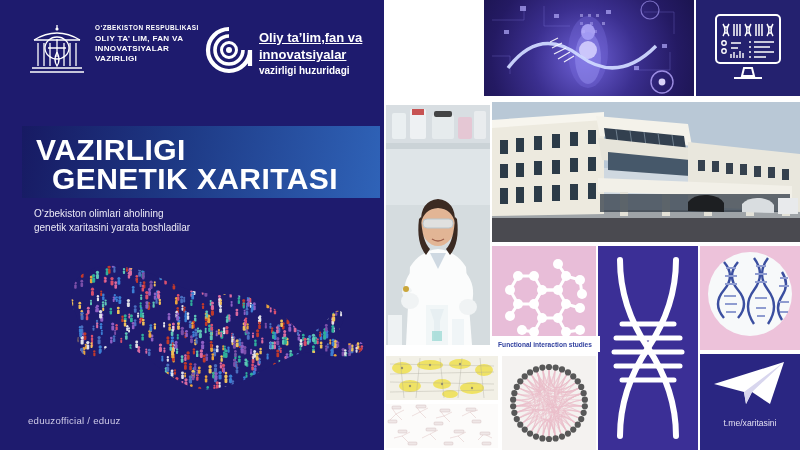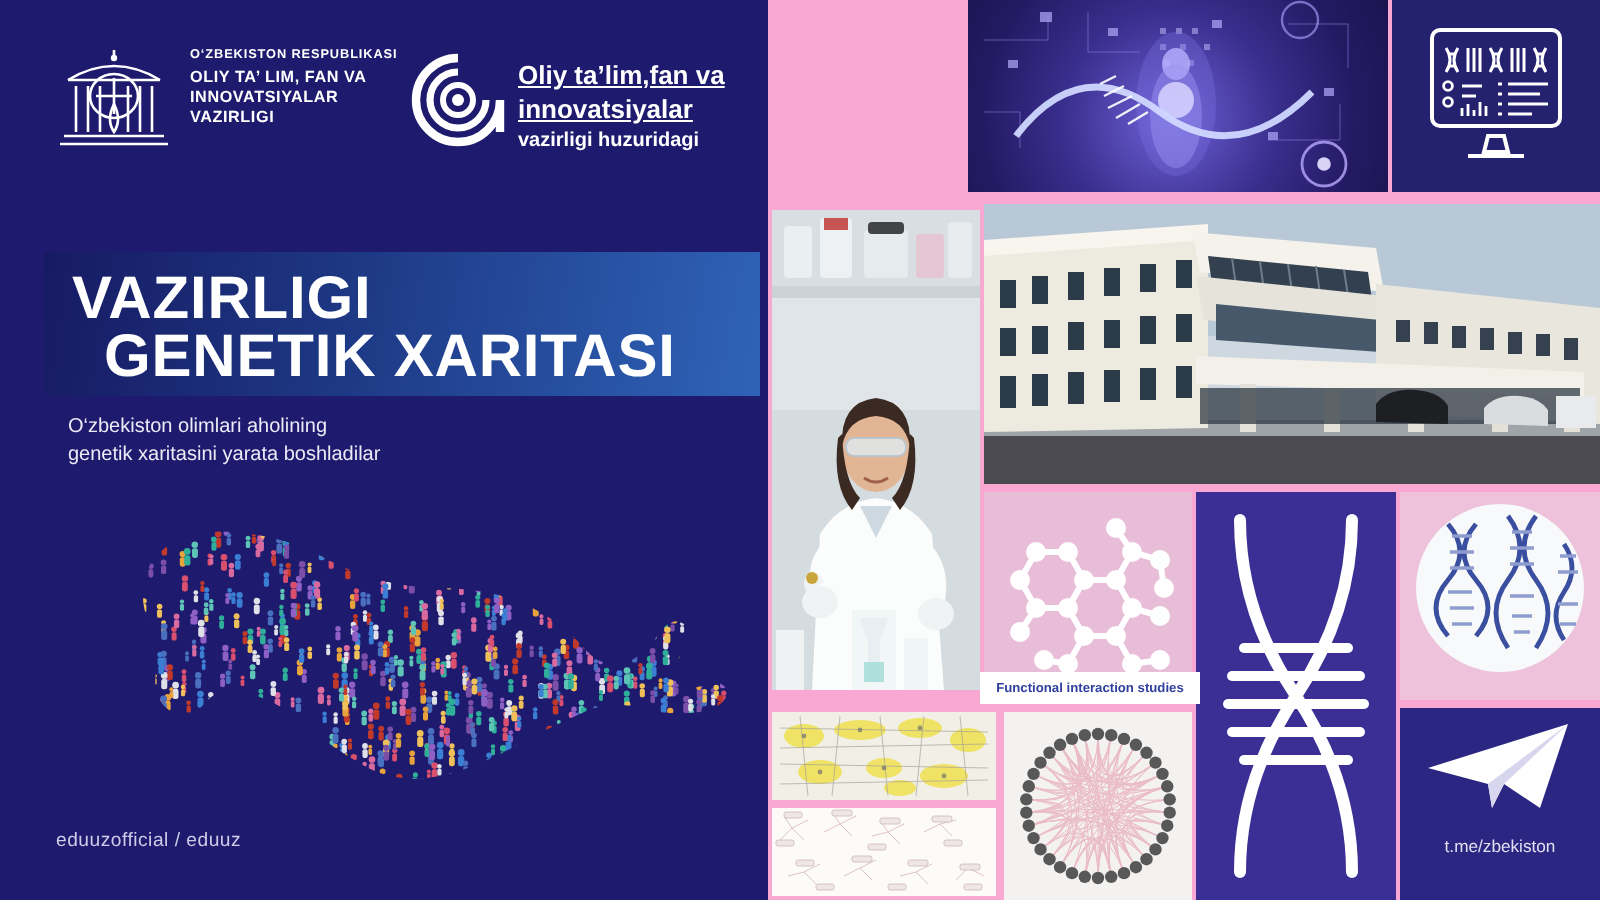--- a/index.html
+++ b/index.html
@@ -1,17 +1,17 @@
 <!DOCTYPE html>
 <html><head>
 <meta charset="utf-8">
 <style>
   html,body{margin:0;padding:0;background:#14125a;}
   body{width:800px;height:450px;overflow:hidden;font-family:"Liberation Sans",sans-serif;}
-  #stage{position:relative;width:800px;height:450px;background:#f9a8d4;overflow:hidden;}
+  #stage{position:relative;width:800px;height:450px;background:#ffffff;overflow:hidden;}
 
   
   #left-col{position:absolute;left:0;top:0;width:384px;height:450px;background:#1e1b6e;}
 
   
   #logo-row{position:absolute;left:0;top:8px;width:384px;height:80px;}
   #emblem-logo{position:absolute;left:26px;top:14px;width:62px;height:56px;}
   #emblem-text{position:absolute;left:95px;top:16px;color:#fff;line-height:1.22;}
   #emblem-text .l1{font-size:6.4px;font-weight:bold;letter-spacing:.45px;}
   #emblem-text .l2{font-size:8.1px;font-weight:bold;letter-spacing:.3px;margin-top:2.5px;}
@@ -2951,17 +2951,17 @@
             <circle cx="40.39" cy="11.61" r="3.1"></circle>
           </g>
       </svg>
     </div>
 
     <div class="panel" id="panel-telegram">
       <svg viewBox="0 0 100 60" width="100" height="60">
         <path d="M14 30 L84 8 L70 50 L52 38 L46 50 L44 38 Z" fill="#ffffff"></path>
         <path d="M44 38 L84 8 L52 38 L46 50 Z" fill="#d8d6ee"></path>
       </svg>
-      <div id="telegram-handle">t.me/zbekiston</div>
+      <div id="telegram-handle">t.me/xaritasini</div>
     </div>
 
   </div>
 </div>
 
 </body></html>

